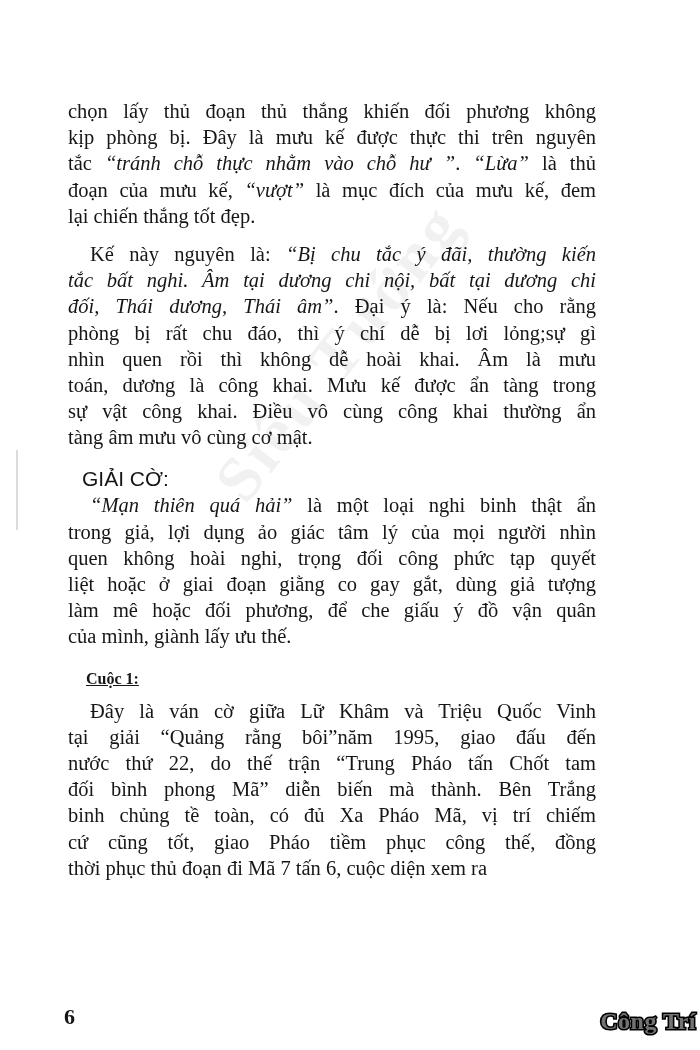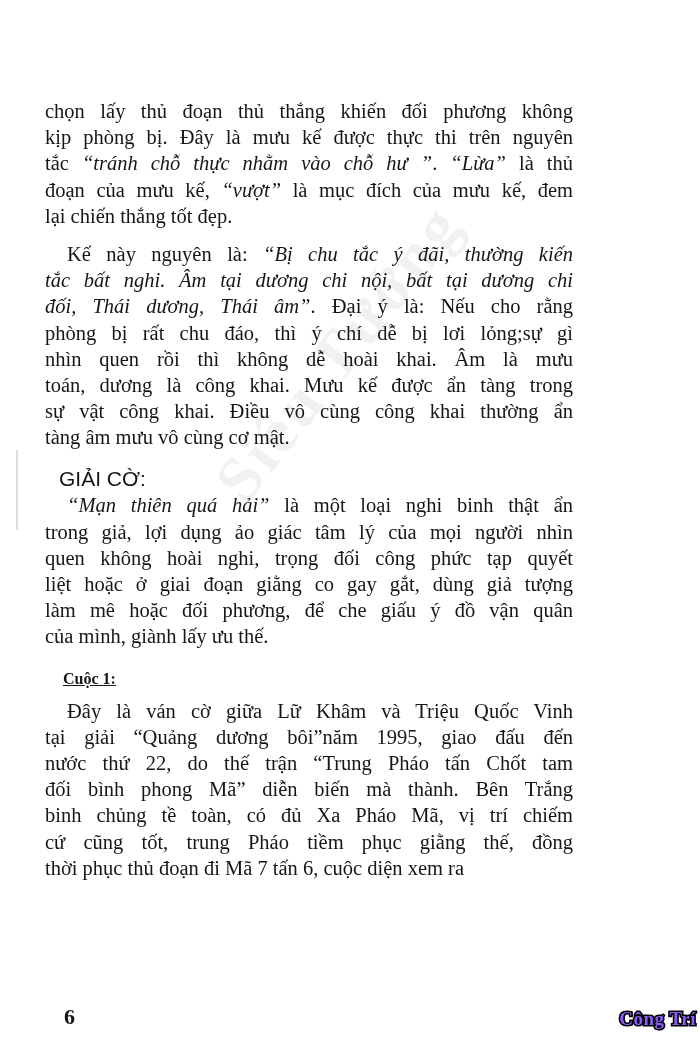--- a/index.html
+++ b/index.html
@@ -1,33 +1,33 @@
 <!DOCTYPE html>
 <html><head>
 <meta charset="utf-8">
 <style>
   html, body { margin:0; padding:0; }
   body { width:700px; height:1050px; background:#ffffff; position:relative; overflow:hidden;
          font-family:"DejaVu Serif","Liberation Serif",serif; color:#161616; }
   .watermark { position:absolute; left:200px; top:470px; transform:rotate(-52deg); transform-origin:left top;
                font-family:"Liberation Serif",serif; font-size:64px; font-weight:bold; color:#f1f1f1;
                white-space:nowrap; letter-spacing:4px; pointer-events:none; z-index:0; }
-  .page { position:absolute; left:45px; top:98px; width:528px; z-index:1; }
+  .page { position:absolute; left:68px; top:98px; width:528px; z-index:1; }
   .line { font-family:"Liberation Serif",serif; font-size:20.5px; height:26.2px; line-height:26.2px;
           white-space:nowrap; text-align:justify; text-align-last:justify; display:block; }
   .line.last { text-align-last:left; }
   .indent { padding-left:22px; }
   .gap { height:12px; }
   .heading-sans { font-family:"Liberation Sans",sans-serif; font-size:21px; 
                   height:26px; line-height:26px; padding-left:14px; }
   .heading-bold { font-family:"Liberation Serif",serif; font-weight:bold; font-size:16px; text-decoration:underline;
                   height:30px; line-height:30px; padding-left:18px; }
   .footer-num { position:absolute; left:64px; top:1004px; font-family:"Liberation Serif",serif; font-size:22px; font-weight:bold; }
-  .footer-brand { position:absolute; right:4px; top:1008px; font-family:"Liberation Serif",serif; font-size:19px;
-                  font-weight:bold; color:#8b5cf6; -webkit-text-stroke:3.2px #000; paint-order:stroke fill; letter-spacing:0.5px; }
+  .footer-brand { position:absolute; right:4px; top:1008px; font-family:"Liberation Serif",serif; font-size:24px;
+                  font-weight:bold; color:#737373; -webkit-text-stroke:3.2px #000; paint-order:stroke fill; letter-spacing:0.5px; }
   .leftmark { position:absolute; left:16px; top:450px; width:2px; height:80px; background:#dcdcdc; }
   em { }
 </style>
 </head>
 <body>
 
 <div class="watermark">Siêu Tướng</div>
 <div class="leftmark"></div>
 
 <div class="page">
@@ -57,23 +57,23 @@
       <div class="line">quen không hoài nghi, trọng đối công phức tạp quyết</div>
       <div class="line">liệt hoặc ở giai đoạn giằng co gay gắt, dùng giả tượng</div>
       <div class="line">làm mê hoặc đối phương, để che giấu ý đồ vận quân</div>
       <div class="line last">của mình, giành lấy ưu thế.</div>
     </div>
   <div class="gap" style="height:14px"></div>
   <div class="heading-bold">Cuộc 1:</div>
   <div class="gap" style="height:4px"></div>
   <div>
       <div class="line indent">Đây là ván cờ giữa Lữ Khâm và Triệu Quốc Vinh</div>
-      <div class="line">tại giải “Quảng dương bôi”năm 1995, giao đấu đến</div>
+      <div class="line">tại giải “Quảng rằng bôi”năm 1995, giao đấu đến</div>
       <div class="line">nước thứ 22, do thế trận “Trung Pháo tấn Chốt tam</div>
       <div class="line">đối bình phong Mã” diễn biến mà thành. Bên Trắng</div>
       <div class="line">binh chủng tề toàn, có đủ Xa Pháo Mã, vị trí chiếm</div>
-      <div class="line">cứ cũng tốt, trung Pháo tiềm phục giằng thế, đồng</div>
+      <div class="line">cứ cũng tốt, giao Pháo tiềm phục công thế, đồng</div>
       <div class="line last">thời phục thủ đoạn đi Mã 7 tấn 6, cuộc diện xem ra</div>
     </div>
 </div>
 
 <div class="footer-num">6</div>
 <div class="footer-brand">Công Trí</div>
 
 </body></html>

